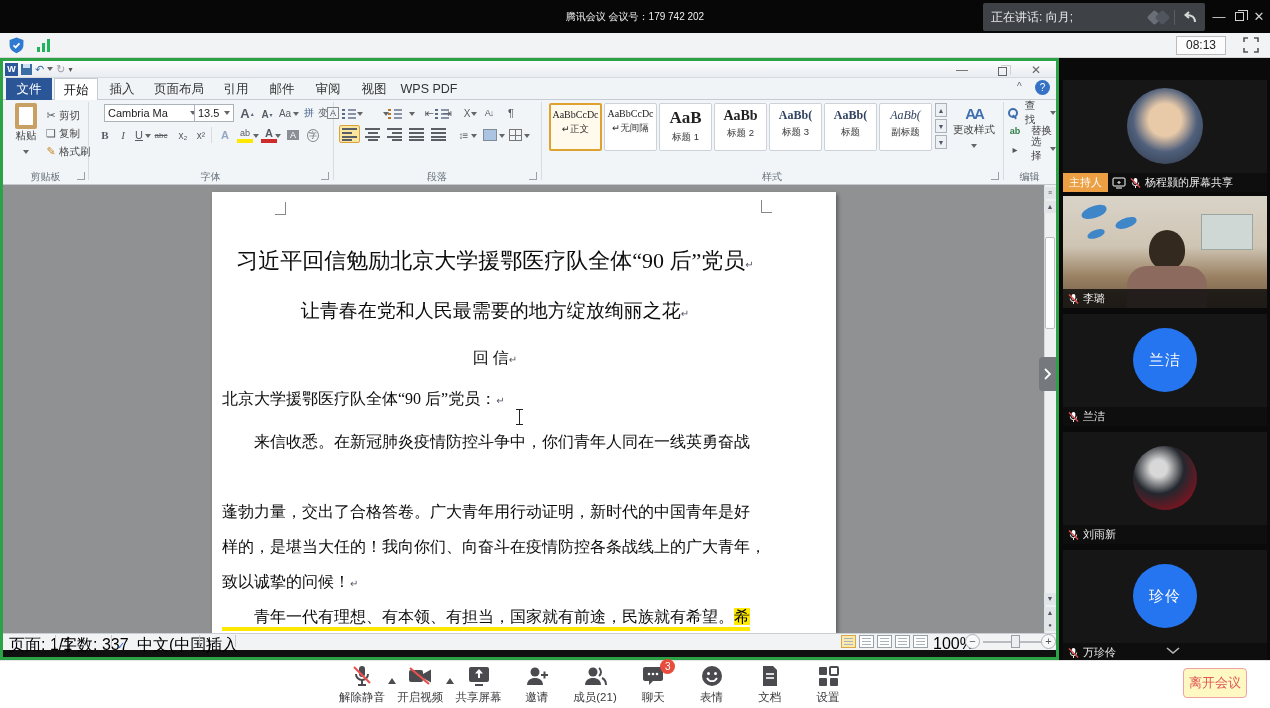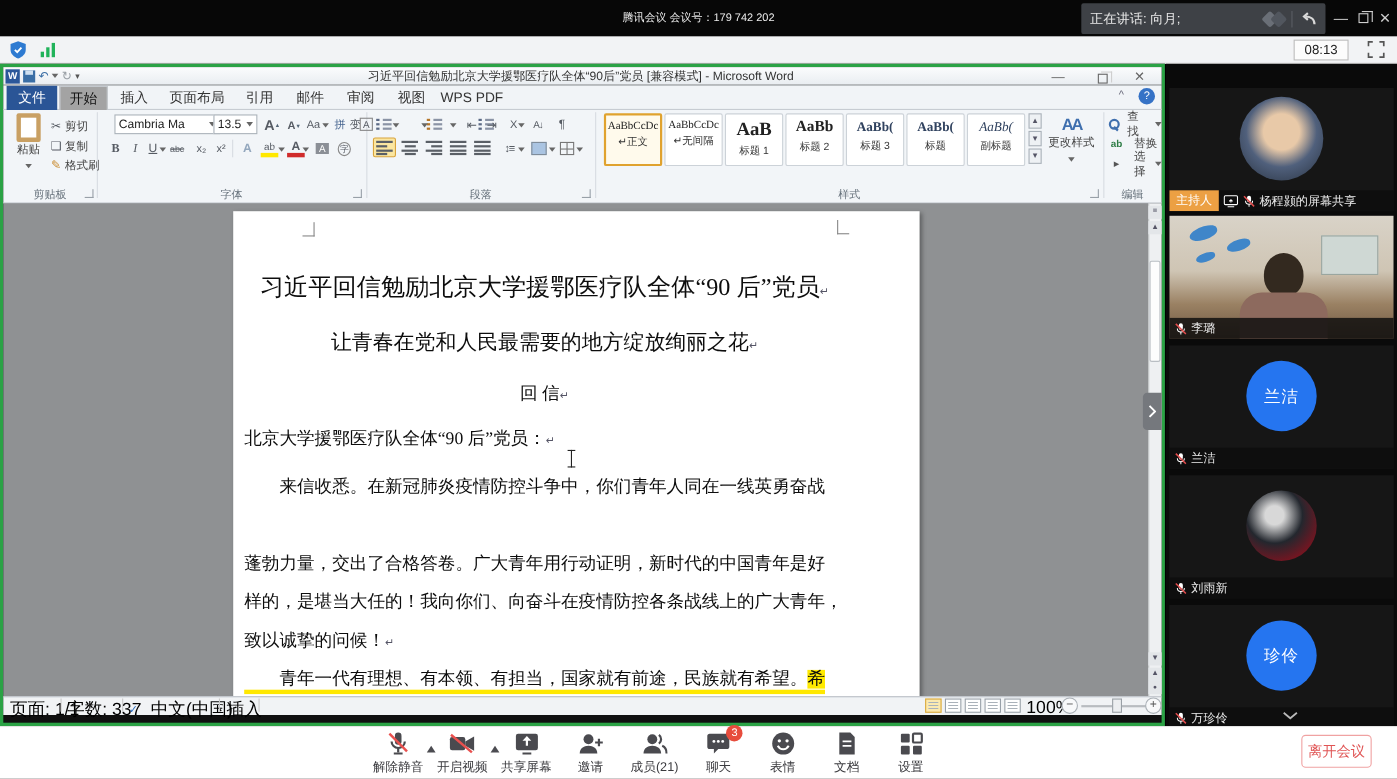--- a/index.html
+++ b/index.html
@@ -26,21 +26,21 @@
 .q-w{width:13px;height:13px;background:#2b579a;color:#fff;font-size:9px;font-weight:bold;text-align:center;line-height:13px}
 .q-save{width:11px;height:11px;background:#3a6ea5;position:relative}
 .q-save::before{content:"";position:absolute;left:2px;top:0;width:7px;height:4px;background:#cfe0f0}
 .q-undo{color:#3a6ea5;font-size:11px}
 .q-redo{color:#9aa0a6;font-size:11px}
 .q-more{color:#555;font-size:8px}
 .wmin,.wres,.wclo{top:2px;color:#666;font-size:12px;text-align:center;width:22px;cursor:pointer}
 .tabrow{left:0;top:17px;width:1053px;height:22px;background:#f1f4f7;border-bottom:1px solid #c7ccd2}
 .tab{top:17px;height:22px;line-height:22px;font-size:12.5px;color:#333;text-align:center;cursor:pointer}
 .tab-file{background:#2a5596;color:#fff}
-.tab-act{background:#a3a3a3;border:1px solid #c7ccd2;border-bottom:none;color:#111}
+.tab-act{background:#ffffff;border:1px solid #c7ccd2;border-bottom:none;color:#111}
 .ribcaret{left:1014px;top:20px;color:#667;font-size:10px;cursor:pointer}
 .helpico{left:1032px;top:19px;width:15px;height:15px;border-radius:50%;background:#3572c6;color:#fff;font-size:10px;text-align:center;line-height:15px;cursor:pointer}
 .ribbon{left:0;top:39px;width:1053px;height:85px;background:#f2f5f8;border-bottom:1px solid #c3c9cf}
 .gdiv{top:41px;width:1px;height:78px;background:#d8dce1}
 .glabel{top:109px;height:13px;font-size:10px;color:#65707a;text-align:center}
 .dlg{top:111px;width:8px;height:8px;border-right:1px solid #98a0a8;border-bottom:1px solid #98a0a8;cursor:pointer}
 .rtxt{font-size:10.5px;color:#444}
 .mi{display:inline-flex;align-items:center;justify-content:center;min-width:16px;height:16px;font-size:11px;color:#565b63;cursor:pointer}
 .combo{border:1px solid #aab2ba;background:#fff;font-size:11px;color:#222;display:flex;align-items:center;padding:0 3px;height:18px;gap:3px}
 .cvs{border:3px solid transparent;border-top:4px solid #666;margin-top:3px;display:inline-block}
@@ -139,21 +139,21 @@
 .head2{position:absolute;left:86px;top:34px;width:36px;height:40px;border-radius:50% 50% 46% 46%;background:#33291f}
 .body2{position:absolute;left:64px;top:70px;width:80px;height:44px;border-radius:20px 20px 0 0;background:#8d6a5e}
 .collapsev{left:1150px;top:644px;width:46px;height:14px;display:flex;align-items:center;justify-content:center;cursor:pointer}
 
 .bbar{left:0;top:660px;width:1270px;height:48px;background:#ffffff;border-top:1px solid #e4e4e4}
 .bitems{left:330px;top:660px;width:530px;height:48px;display:flex;justify-content:space-between;align-items:center;padding:0 4px}
 .bitem{width:56px;display:flex;flex-direction:column;align-items:center;justify-content:center;gap:2px;position:relative;cursor:pointer}
 .blabel{font-size:11.5px;color:#3a3a3e;white-space:nowrap}
 .upcaret{position:absolute;right:-6px;top:10px;width:0;height:0;border:4px solid transparent;border-bottom:6px solid #4c4c51}
 .badge{position:absolute;top:-5px;right:6px;background:#e74c3c;color:#fff;border-radius:8px;min-width:15px;height:15px;font-size:10px;line-height:15px;text-align:center;padding:0 2px}
-.leave{left:1183px;top:668px;width:64px;height:30px;border:1px solid #f0a2a2;border-radius:4px;background:#ffffff;color:#e05555;font-size:13px;display:flex;align-items:center;justify-content:center;cursor:pointer}
+.leave{left:1183px;top:668px;width:64px;height:30px;border:1px solid #f0a2a2;border-radius:4px;background:#fef9c3;color:#e05555;font-size:13px;display:flex;align-items:center;justify-content:center;cursor:pointer}
 </style>
 </head>
 <body>
 
 <div class="ab topbar">
   <div class="ab tm-title">腾讯会议 会议号：179 742 202</div>
   <div class="ab speakbox">
     <span class="speaktxt">正在讲话: 向月;</span>
     <span class="diam" style="background:#6a6f77"></span>
     <span class="diam" style="background:#51565e;margin-left:-9px"></span>
@@ -188,21 +188,20 @@
   
   <div class="ab wtitle"></div>
   <div class="ab qat">
     <span class="q-w">W</span>
     <span class="q-save"></span>
     <span class="q-undo">↶</span>
       <span class="cvs"></span>
     <span class="q-redo">↻</span>
     <span class="q-more">▾</span>
   </div>
-  <div class="ab wtitletxt">习近平回信勉励北京大学援鄂医疗队全体“90后”党员 [兼容模式] - Microsoft Word</div>
   <div class="ab wmin" style="left:948px">—</div>
   <div class="ab wres" style="left:988px"><span class="restore" style="border-color:#666"></span></div>
   <div class="ab wclo" style="left:1022px">✕</div>
 
   
   <div class="ab tabrow"></div>
   <div class="ab tab tab-file" style="left:3px;width:46px">文件</div>
   <div class="ab tab tab-act" style="left:51px;width:44px">开始</div>
   <div class="ab tab" style="left:97px;width:44px">插入</div>
   <div class="ab tab" style="left:143px;width:66px">页面布局</div>

